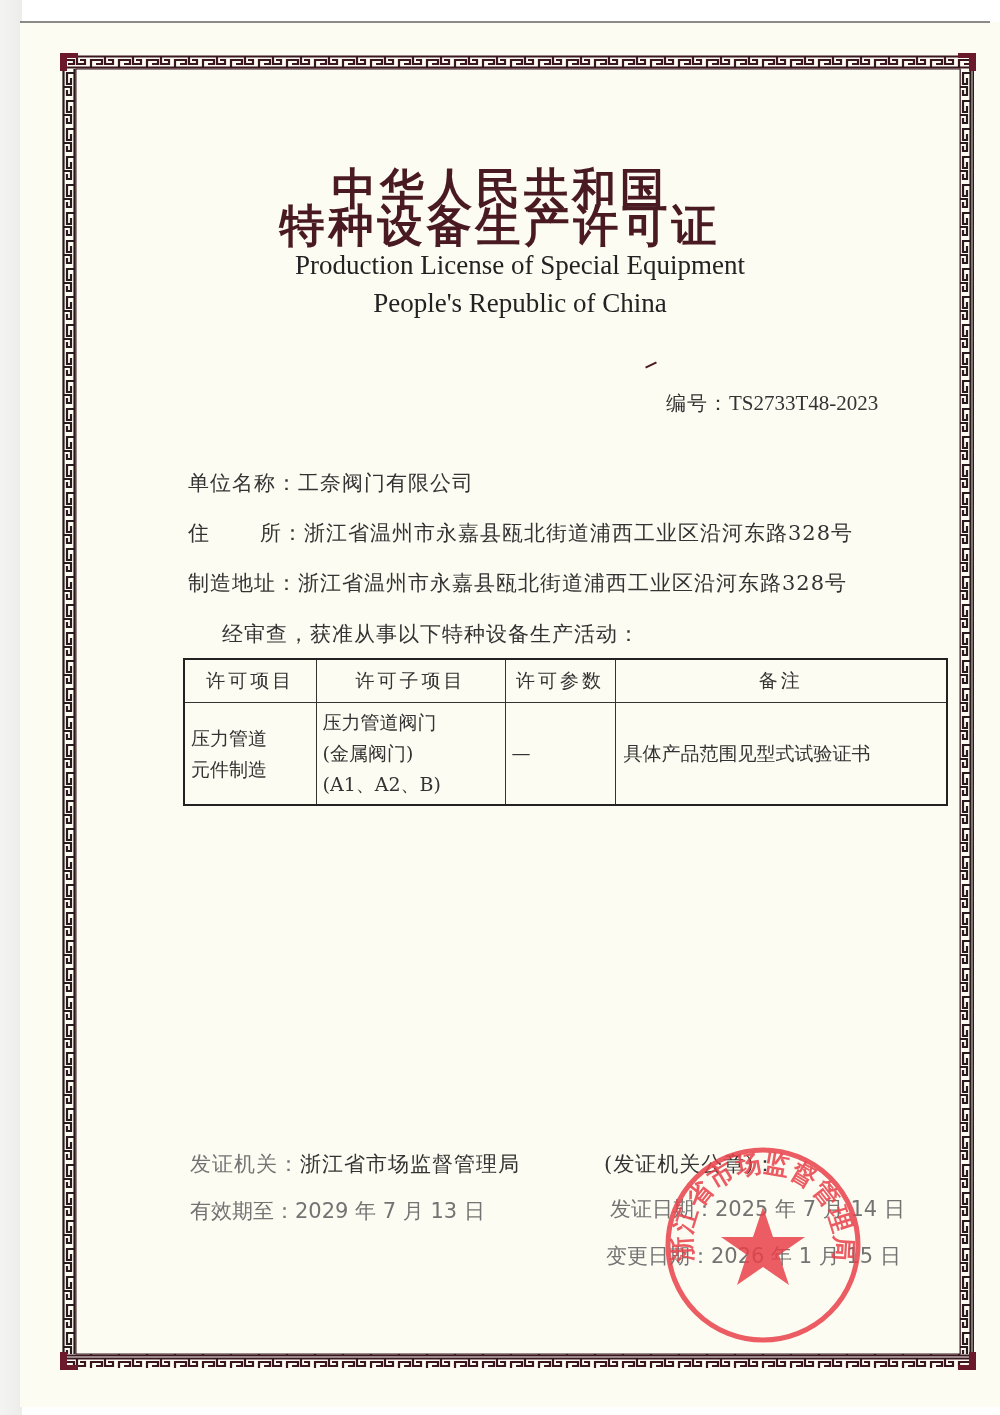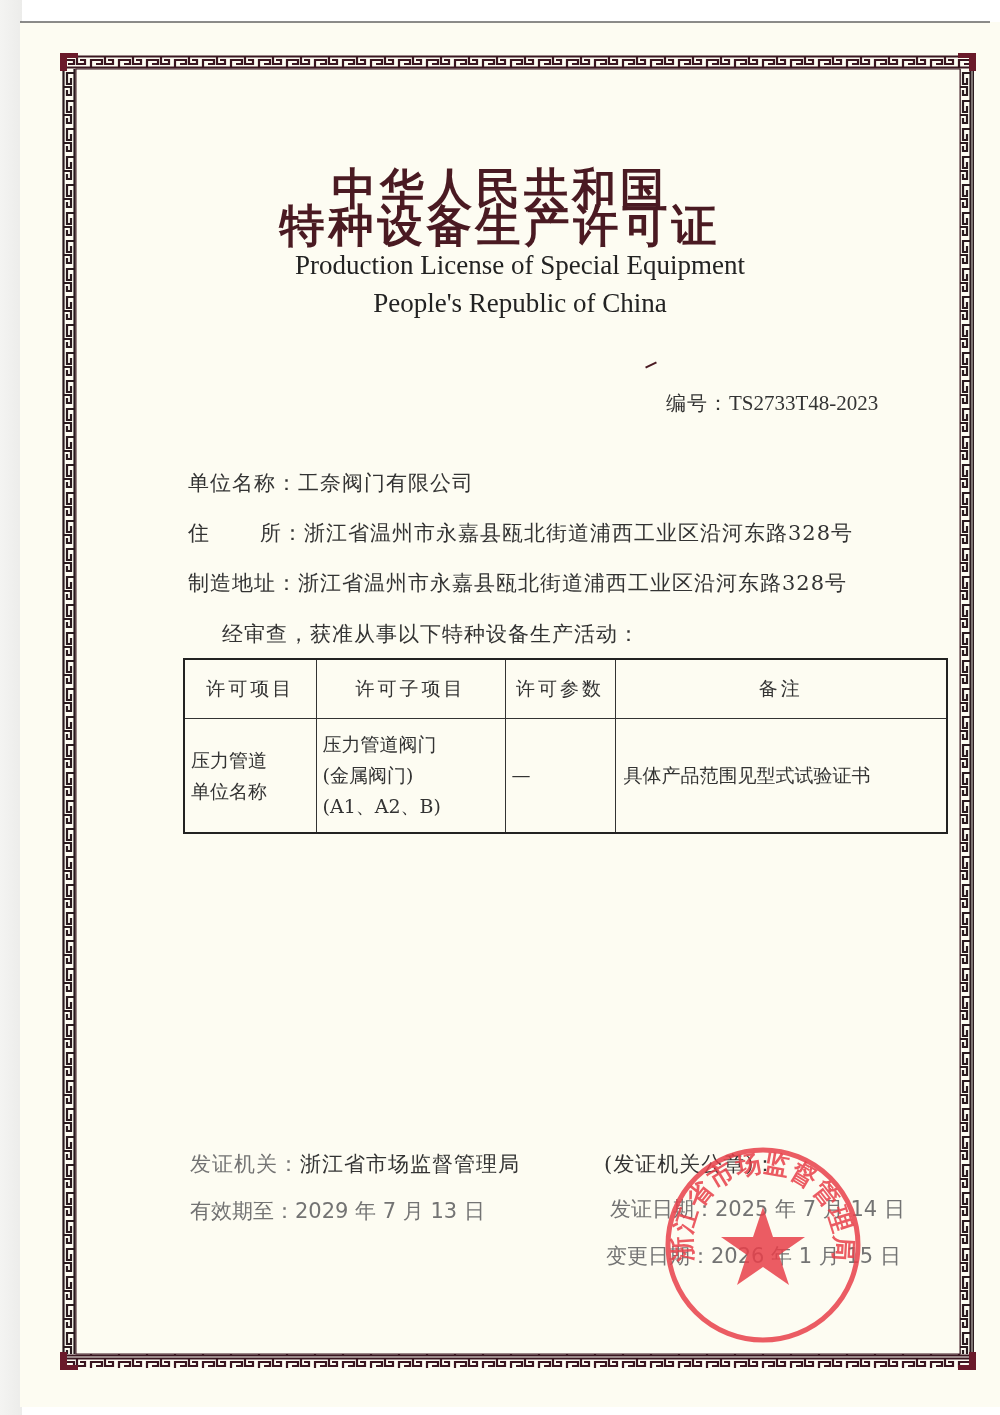--- a/index.html
+++ b/index.html
@@ -7,21 +7,21 @@
   .paper { position:absolute; left:20px; top:22px; width:980px; height:1385px; background:#fdfcf2; }
   .left-strip { position:absolute; left:0; top:0; width:22px; height:1415px; background:linear-gradient(90deg,#f4f4f2,#ececea); }
   .top-line { position:absolute; left:20px; top:21px; width:970px; height:2px; background:#5a5a5a; opacity:.7; }
   .border-svg { position:absolute; left:0; top:0; }
   .t { position:absolute; white-space:nowrap; color:#2a2a2a; }
   .title-cn { font-family:"DejaVu Sans", sans-serif; font-weight:bold; color:#4a1a22; font-size:44px; letter-spacing:4px; left:0; width:1000px; text-align:center; }
   .title-en { font-family:"Liberation Serif", serif; font-size:27px; color:#222; left:0; width:1040px; text-align:center; }
   .cn { font-family:"DejaVu Serif", serif; font-size:21px; color:#333; letter-spacing:1px; }
   .cn-sans { font-family:"DejaVu Sans", sans-serif; font-size:21px; color:#737373; }
   table.permit { position:absolute; left:183px; top:658px; width:765px; height:148px; border-collapse:collapse; border:2px solid #222; font-family:"DejaVu Serif", serif; font-size:19px; color:#333; }
-  table.permit th, table.permit td { border:1.5px solid #333; padding:10px 6px; font-weight:normal; }
+  table.permit th, table.permit td { border:1.5px solid #333; padding:2px 6px; font-weight:normal; }
   table.permit th { height:38px; text-align:center; letter-spacing:3px; }
   table.permit td { vertical-align:middle; line-height:31px; }
   .stamp { position:absolute; left:663px; top:1145px; width:200px; height:200px; }
 </style>
 </head>
 <body>
 
 <div class="left-strip"></div>
 <div class="paper"></div>
 <div class="top-line"></div>
@@ -88,21 +88,21 @@
       <th>许可项目</th>
       <th>许可子项目</th>
       <th>许可参数</th>
       <th>备注</th>
     </tr>
   </thead>
   <tbody>
     <tr>
       <td>
         <div>压力管道</div>
-        <div>单位名称</div>
+        <div>元件制造</div>
       </td>
       <td>
         <div>压力管道阀门</div>
         <div>(金属阀门)</div>
         <div>(A1、A2、B)</div>
       </td>
       <td>—</td>
       <td style="padding-left:8px;">具体产品范围见型式试验证书</td>
     </tr>
   </tbody>

